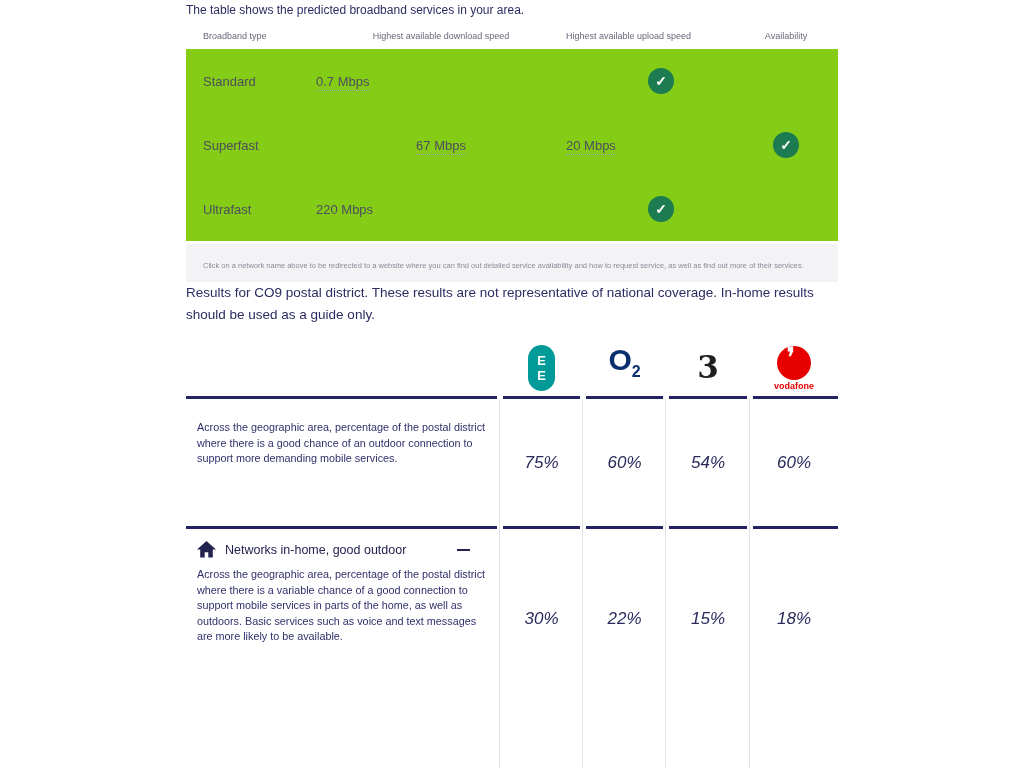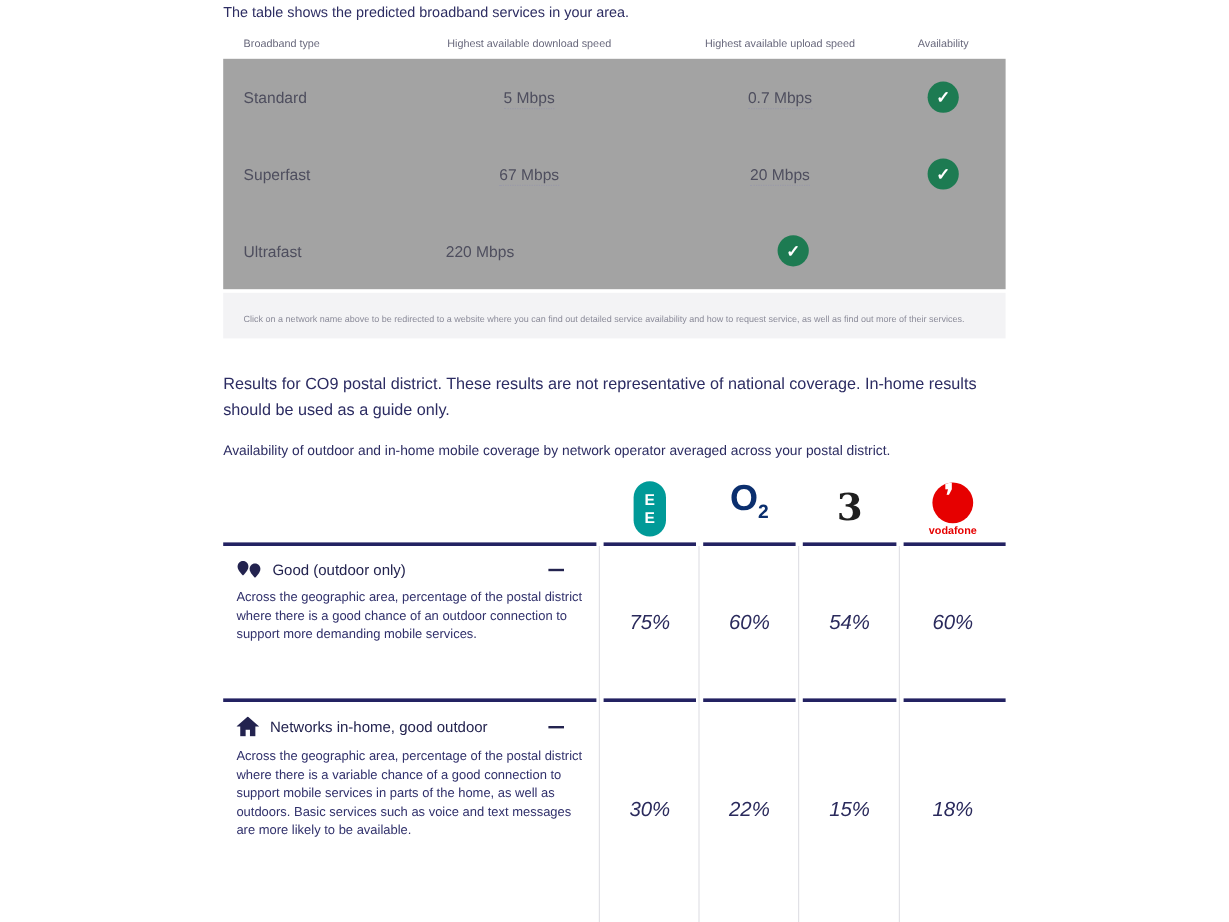--- a/index.html
+++ b/index.html
@@ -6,34 +6,34 @@
   html,body { width:1024px; height:768px; overflow:hidden; background:#fff;
     font-family:"Liberation Sans", sans-serif; }
   .content { position:absolute; left:186px; top:0; width:652px; }
 
   .intro { margin-top:3px; font-size:12px; color:#2d2d62; }
 
   
   .bb-headers { display:flex; margin-top:14px; font-size:9px; color:#68687c; }
   .bb-col-type { flex:0 0 130px; padding-left:17px; text-align:left; }
   .bb-col-down { flex:0 0 250px; text-align:center; }
-  .bb-col-up   { flex:0 0 168px; text-align:center; }
+  .bb-col-up   { flex:0 0 168px; }
   .bb-col-av   { flex:1; text-align:center; }
-  .bb-table { margin-top:8px; background:#a3a3a3; }
+  .bb-table { margin-top:8px; background:#84cc16; }
   .bb-row { display:flex; align-items:center; height:64px; font-size:13px; color:#4e4e5e; }
   .dotted { border-bottom:1px dotted #9a9aa8; padding-bottom:1px; }
   .check-circle { width:26px; height:26px; border-radius:50%; background:#1d7b52;
     display:inline-flex; align-items:center; justify-content:center;
     color:#fff; font-size:14px; font-weight:bold; }
   .bb-networks { margin-top:3px; background:#f3f3f5; padding:13px 10px 12px 17px; }
   .bb-networks-label { font-size:11px; color:#3e3e52; }
   .bb-networks-label a { color:#4b4b5e; text-decoration:underline; cursor:pointer; }
   .bb-networks-note { margin-top:4px; font-size:7.5px; color:#8b8b99; white-space:nowrap; }
 
-  .results { margin-top:27px; font-size:13.5px; line-height:22px; color:#2c2c62; }
+  .results { font-size:13.5px; line-height:22px; color:#2c2c62; }
   .availability-line { margin-top:17px; font-size:11.5px; color:#2c2c62; }
 
   
   .mobile-table { position:relative; margin-top:12px; }
   .logo-row { display:grid; grid-template-columns:314px 83px 83px 84px 88px;
     height:58px; align-items:end; }
   .logo-cell { display:flex; flex-direction:column; align-items:center;
     justify-content:flex-end; padding-bottom:5px; }
   .rule { display:flex; gap:6px; }
   .rule div { height:3px; background:#232262; }
@@ -79,21 +79,20 @@
   <div class="bb-headers">
     <div class="bb-col-type">Broadband type</div>
     <div class="bb-col-down">Highest available download speed</div>
     <div class="bb-col-up">Highest available upload speed</div>
     <div class="bb-col-av">Availability</div>
   </div>
 
   <div class="bb-table">
     <div class="bb-row">
       <div class="bb-col-type">Standard</div>
-      <div class="bb-col-down"><span class="dotted">5 Mbps</span></div>
       <div class="bb-col-up"><span class="dotted">0.7 Mbps</span></div>
       <div class="bb-col-av"><span class="check-circle">✓</span></div>
     </div>
     <div class="bb-row">
       <div class="bb-col-type">Superfast</div>
       <div class="bb-col-down"><span class="dotted">67 Mbps</span></div>
       <div class="bb-col-up"><span class="dotted">20 Mbps</span></div>
       <div class="bb-col-av"><span class="check-circle">✓</span></div>
     </div>
     <div class="bb-row">
@@ -101,21 +100,20 @@
       <div class="bb-col-up"><span>220 Mbps</span></div>
       <div class="bb-col-av"><span class="check-circle">✓</span></div>
     </div>
   </div>
 
   <div class="bb-networks">
     <div class="bb-networks-note">Click on a network name above to be redirected to a website where you can find out detailed service availability and how to request service, as well as find out more of their services.</div>
   </div>
 
   <div class="results">Results for CO9 postal district. These results are not representative of national coverage. In-home results should be used as a guide only.</div>
-  <div class="availability-line">Availability of outdoor and in-home mobile coverage by network operator averaged across your postal district.</div>
 
   <div class="mobile-table">
     <div class="v-divider vd1"></div>
     <div class="v-divider vd2"></div>
     <div class="v-divider vd3"></div>
     <div class="v-divider vd4"></div>
 
     <div class="logo-row">
       <div></div>
       <div class="logo-cell">
@@ -141,28 +139,20 @@
     <div class="rule">
       <div class="rs1"></div>
         <div class="rs2"></div>
         <div class="rs3"></div>
         <div class="rs4"></div>
         <div class="rs5"></div>
     </div>
 
     <div class="m-row m-row-1">
       <div class="m-desc-cell">
-        <div class="m-title">
-          <svg width="21" height="15" viewBox="0 0 21 15">
-              <path class="icon-nav" d="M5.5 0.5 C8.3 0.5 10 2.6 10 5.2 C10 8.4 5.5 12.5 5.5 12.5 C5.5 12.5 1 8.4 1 5.2 C1 2.6 2.7 0.5 5.5 0.5 Z"></path>
-              <path class="icon-nav" d="M15.5 2.5 C18.3 2.5 20 4.6 20 7.2 C20 10.4 15.5 14.5 15.5 14.5 C15.5 14.5 11 10.4 11 7.2 C11 4.6 12.7 2.5 15.5 2.5 Z"></path>
-            </svg>
-          <span class="m-title-label">Good (outdoor only)</span>
-          <span class="minus-btn"></span>
-        </div>
         <div class="m-desc">Across the geographic area, percentage of the postal district where there is a good chance of an outdoor connection to support more demanding mobile services.</div>
       </div>
       <div class="m-val">75%</div>
       <div class="m-val">60%</div>
       <div class="m-val">54%</div>
       <div class="m-val">60%</div>
     </div>
 
     <div class="rule">
       <div class="rs1"></div>

